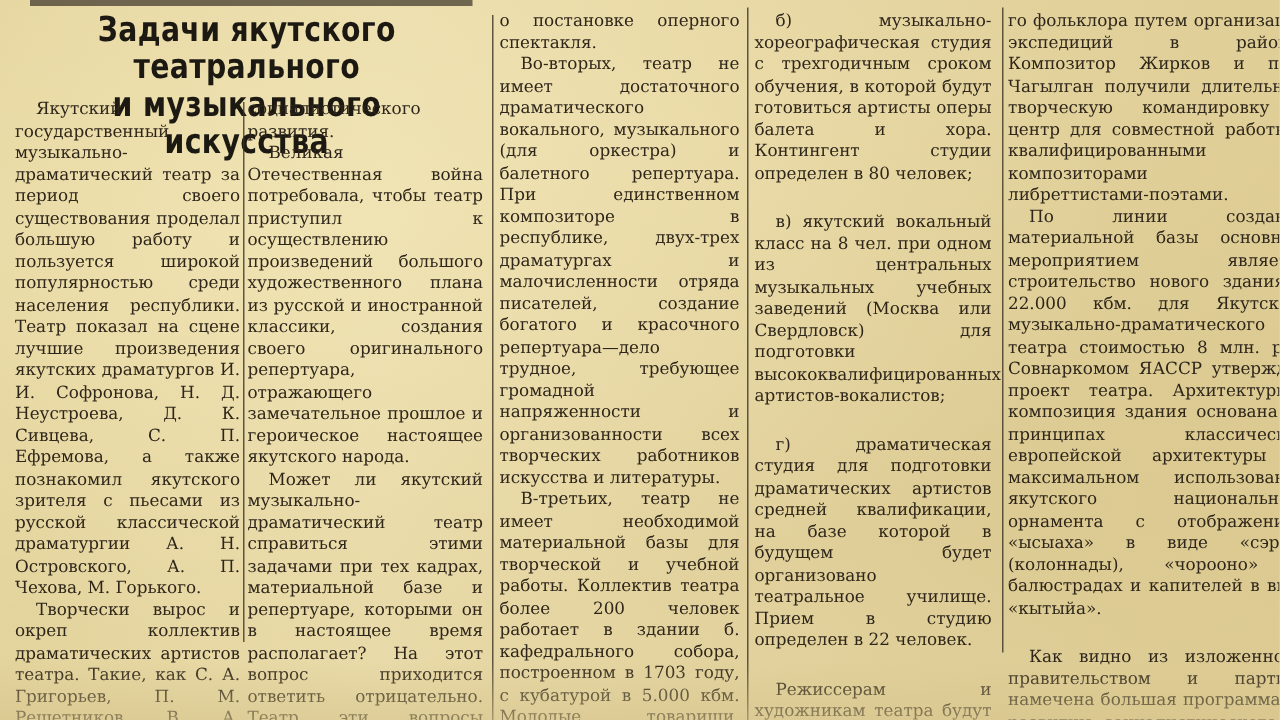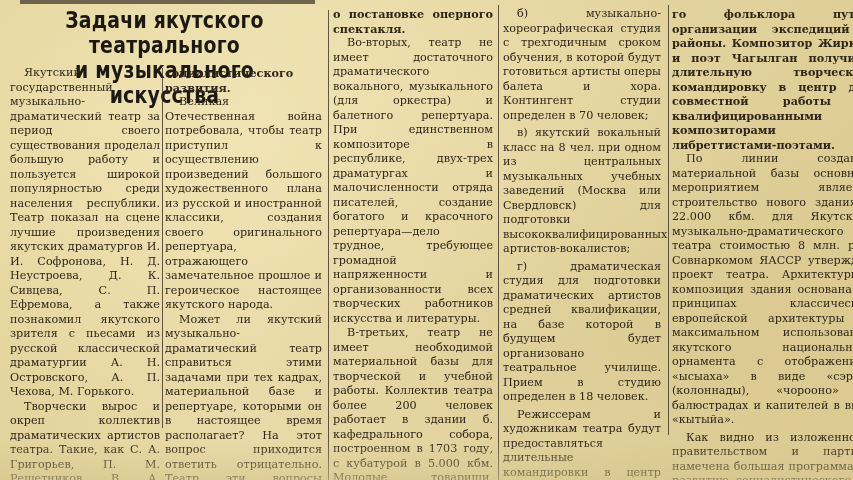--- a/index.html
+++ b/index.html
@@ -48,22 +48,22 @@
       top: 0;
       font-size: 11.2px;
       line-height: 14.5px;
       text-align: justify;
       color: #2e261a;
     }
     .col p {
       margin: 0;
       text-indent: 14px;
     }
-    .col p.cont { text-indent: 0; font-weight: bold; }
-    .col p.gap { margin-top: 3px; }
+    .col p.cont { text-indent: 0; }
+    .col p.gap { margin-top: 18px; }
     .rule {
       position: absolute;
       top: 0;
       width: 1px;
       background: #3b3226;
       opacity: 0.8;
     }
     .c1 { left: 10px;  top: 66px;  width: 150px; }
     .c2 { left: 165px; top: 66px;  width: 157px; }
     .c3 { left: 333px; top: 7px;   width: 160px; }
@@ -110,23 +110,23 @@
 </div>
 
 <div class="col c3">
   <p class="cont">о постановке оперного спектакля.</p>
   <p>Во-вторых, театр не имеет достаточного драматического вокального, музыкального (для оркестра) и балетного репертуара. При единственном композиторе в республике, двух-трех драматургах и малочисленности отряда писателей, создание богатого и красочного репертуара—дело трудное, требующее громадной напряженности и организованности всех творческих работников искусства и литературы.</p>
   <p>В-третьих, театр не имеет необходимой материальной базы для творческой и учебной работы. Коллектив театра более 200 человек работает в здании б. кафедрального собора, построенном в 1703 году, с кубатурой в 5.000 кбм. Молодые товарищи, работающие в хоре, балетной и драматической студиях не обеспечены общежитием и коммунальным обслуживанием, что во многом тормозит нормальную творческую и научно-продуманную работу.</p>
 
 </div>
 
 <div class="col c4">
-  <p>б) музыкально-хореографическая студия с трехгодичным сроком обучения, в которой будут готовиться артисты оперы балета и хора. Контингент студии определен в 70 человек;</p>
+  <p>б) музыкально-хореографическая студия с трехгодичным сроком обучения, в которой будут готовиться артисты оперы балета и хора. Контингент студии определен в 80 человек;</p>
   <p class="gap">в) якутский вокальный класс на 8 чел. при одном из центральных музыкальных учебных заведений (Москва или Свердловск) для подготовки высококвалифицированных артистов-вокалистов;</p>
-  <p class="gap">г) драматическая студия для подготовки драматических артистов средней квалификации, на базе которой в будущем будет организовано театральное училище. Прием в студию определен в 18 человек.</p>
+  <p class="gap">г) драматическая студия для подготовки драматических артистов средней квалификации, на базе которой в будущем будет организовано театральное училище. Прием в студию определен в 22 человек.</p>
   <p class="gap">Режиссерам и художникам театра будут предоставляться длительные командировки в центр для повышения квалификации.</p>
 
 </div>
 
 <div class="col c5">
   <p class="cont">го фольклора путем организации экспедиций в районы. Композитор Жирков и поэт Чагылган получили длительную творческую командировку в центр для совместной работы с квалифицированными композиторами и либреттистами-поэтами.</p>
   <p>По линии создания материальной базы основным мероприятием является строительство нового здания в 22.000 кбм. для Якутского музыкально-драматического театра стоимостью 8 млн. руб. Совнаркомом ЯАССР утвержден проект театра. Архитектурная композиция здания основана на принципах классической европейской архитектуры и максимальном использовании якутского национального орнамента с отображением «ысыаха» в виде «сэргэ» (колоннады), «чорооно» в балюстрадах и капителей в виде «кытыйа».</p>
   <p class="gap">Как видно из изложенного, правительством и партией намечена большая программа по развитию социалистического по содержанию и национального по форме якутского искусства. Только в этом году на эти мероприятия будет ассигновано дополнительно около полмиллиона рублей.</p>
 
 </div>

